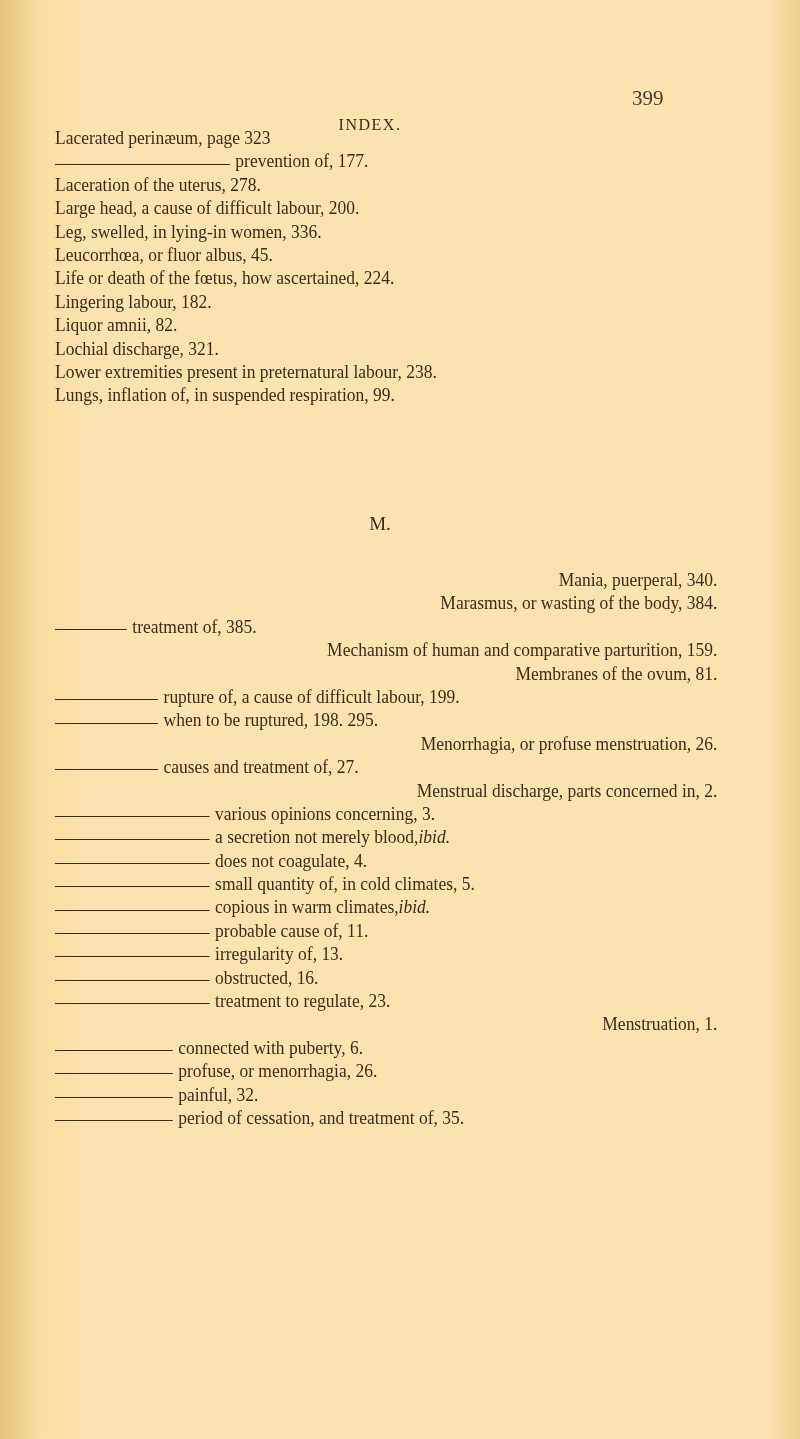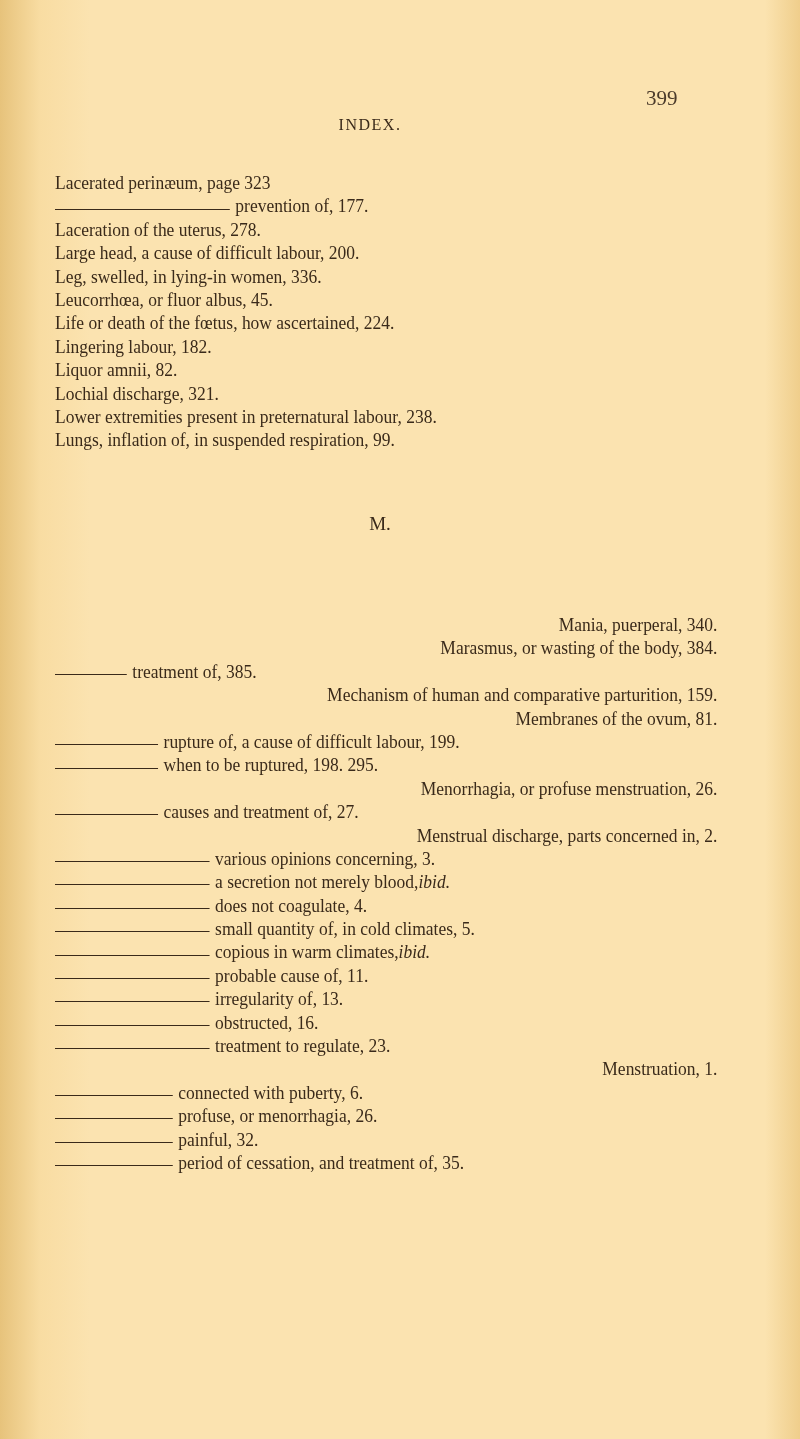--- a/index.html
+++ b/index.html
@@ -12,23 +12,23 @@
       linear-gradient(270deg, rgba(225,180,95,0.45) 0px, rgba(0,0,0,0) 35px),
       #fbe3b0;
     position:relative;
   }
   .page { position:absolute; left:0; top:0; width:800px; height:1439px; }
   .running-head {
     position:absolute; top:116px; left:300px; width:140px; text-align:center;
     font-size:16px; letter-spacing:1.5px; color:#3a2a1a;
   }
   .page-number {
-    position:absolute; top:86px; left:632px; font-size:21px; color:#4a3a2a;margin-left:14px;
+    position:absolute; top:86px; left:632px; font-size:21px; color:#4a3a2a;
   }
-  .block { position:absolute; left:55px; width:720px;margin-top:45px; }
+  .block { position:absolute; left:55px; width:720px; }
   .entry {
     height:23.4px; line-height:23.4px; font-size:19px; white-space:nowrap;
     transform-origin:left center; transform:scaleX(0.92);
   }
   .sub { display:flex; align-items:center; }
   .dash {
     display:inline-block; height:0; border-top:1.4px solid #3a2a1a; margin-right:6px;
     position:relative; top:3px;
   }
   .section-letter {

